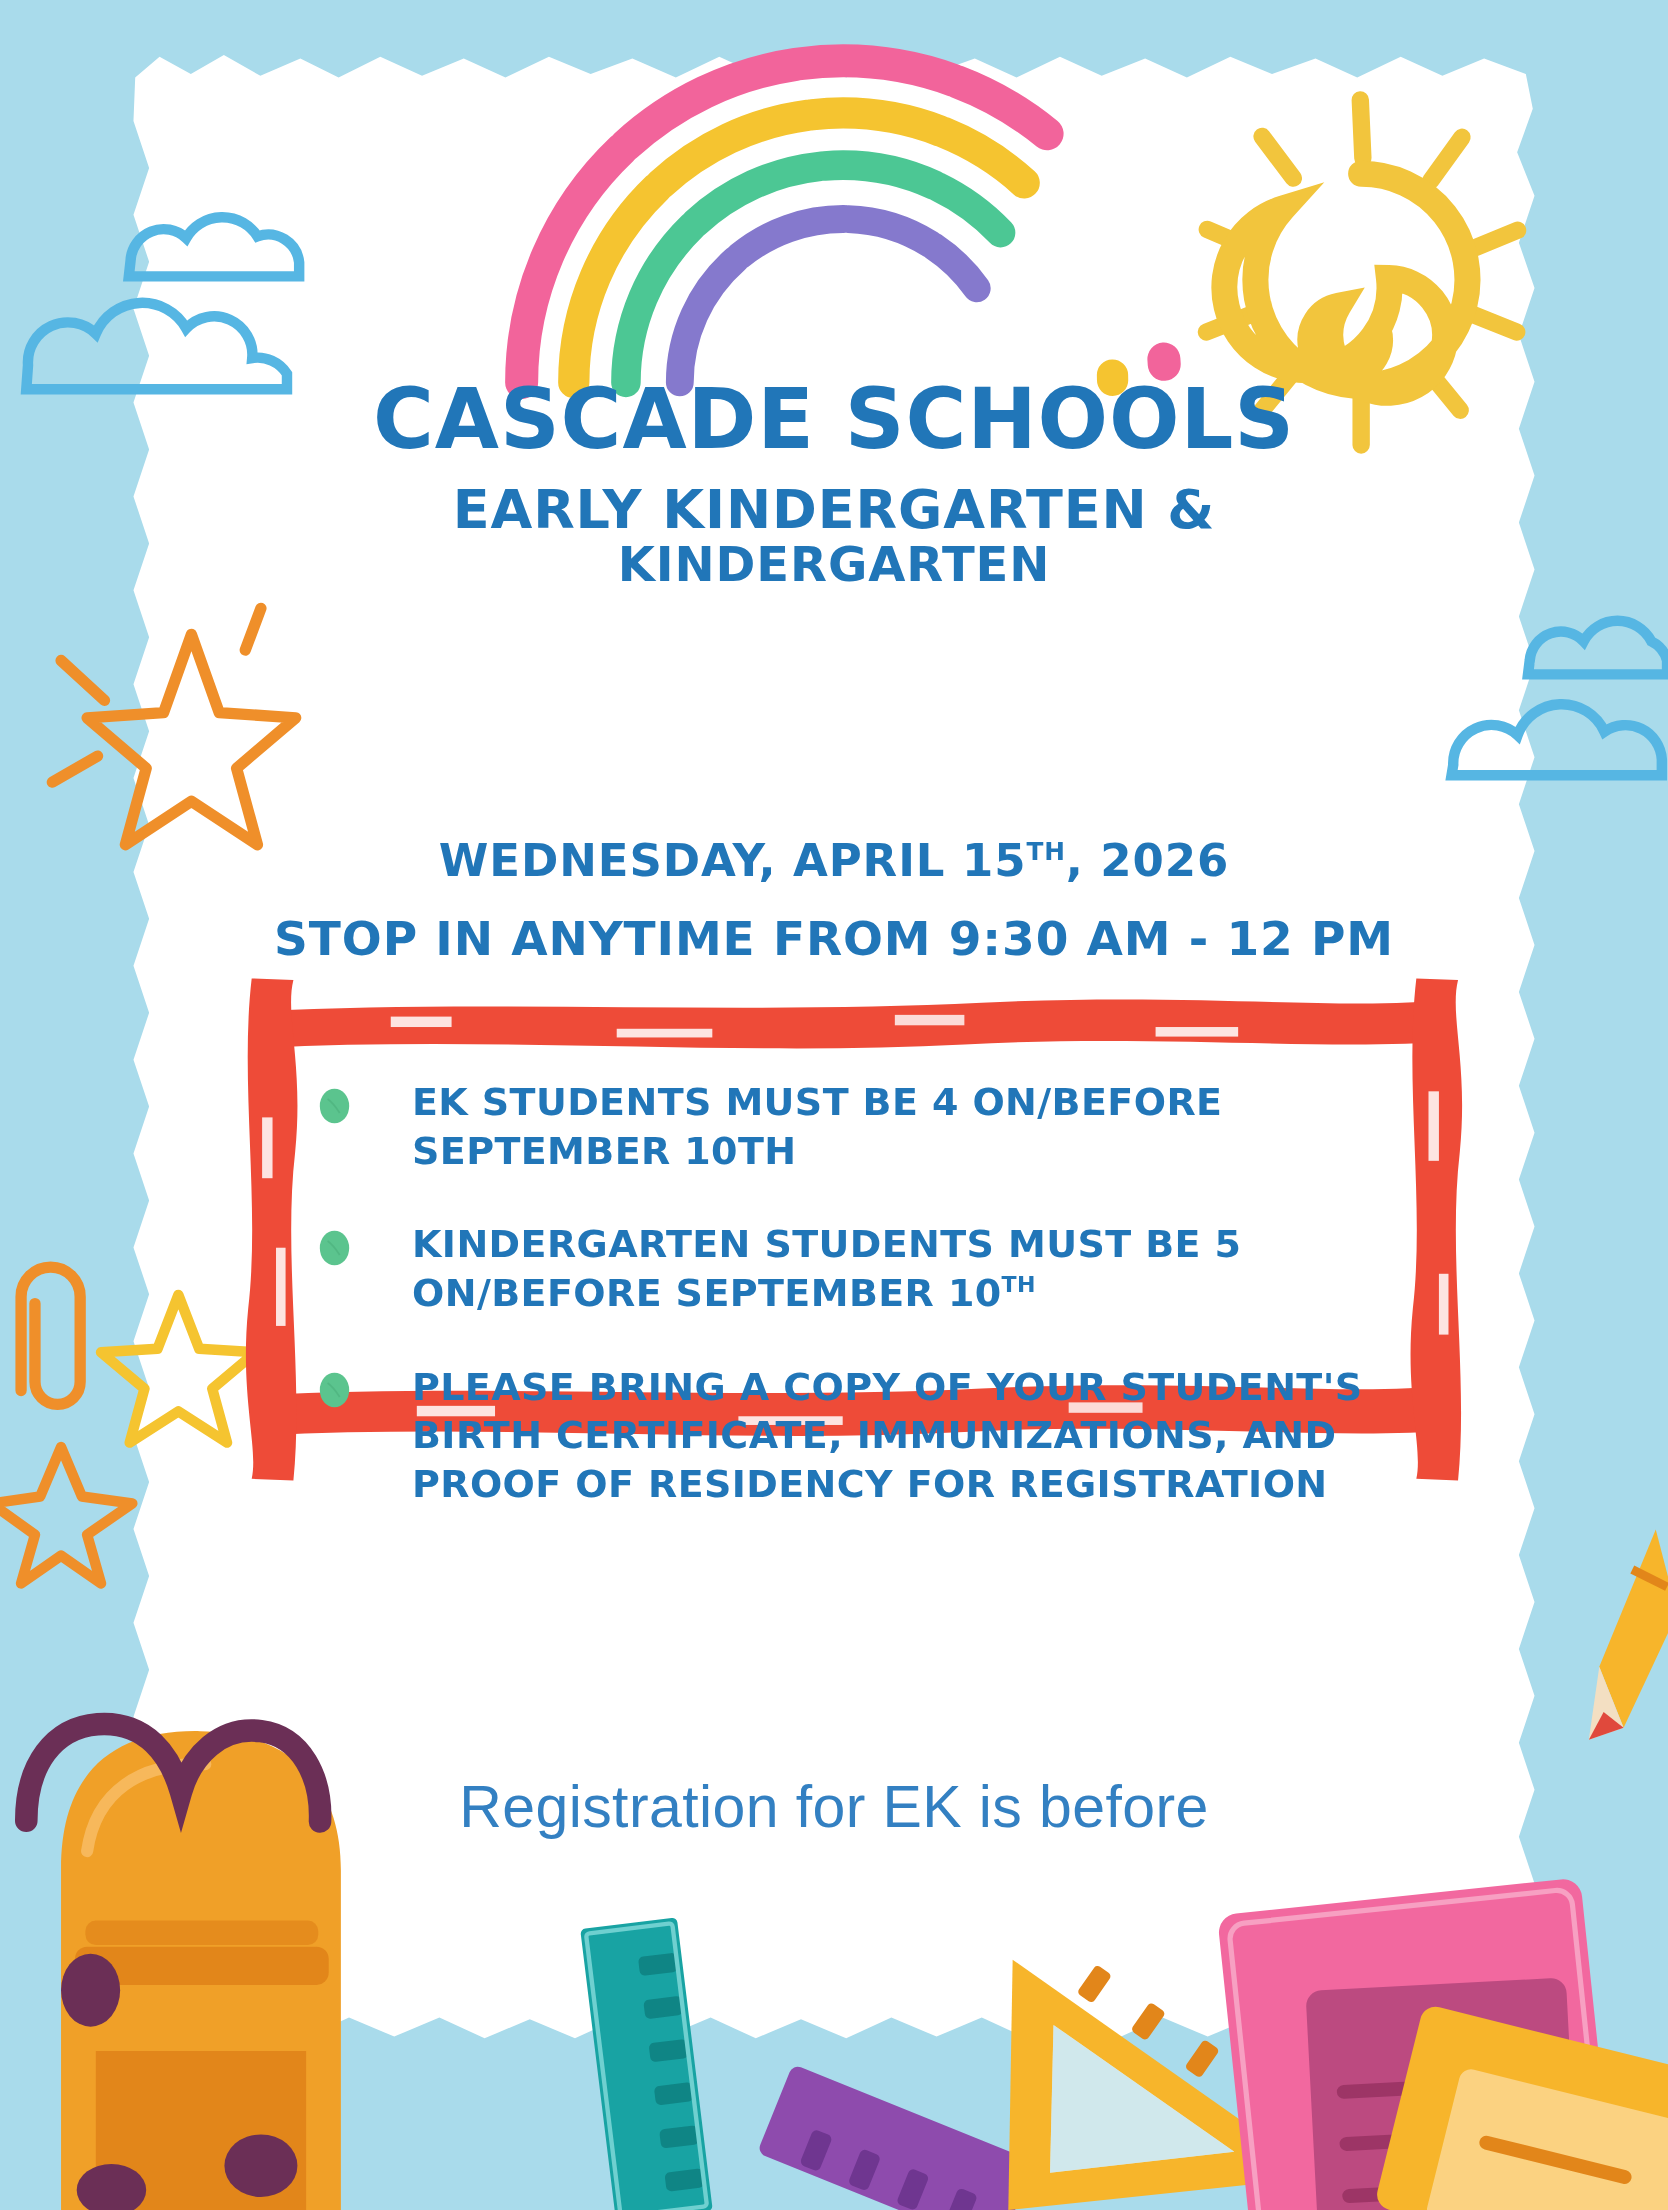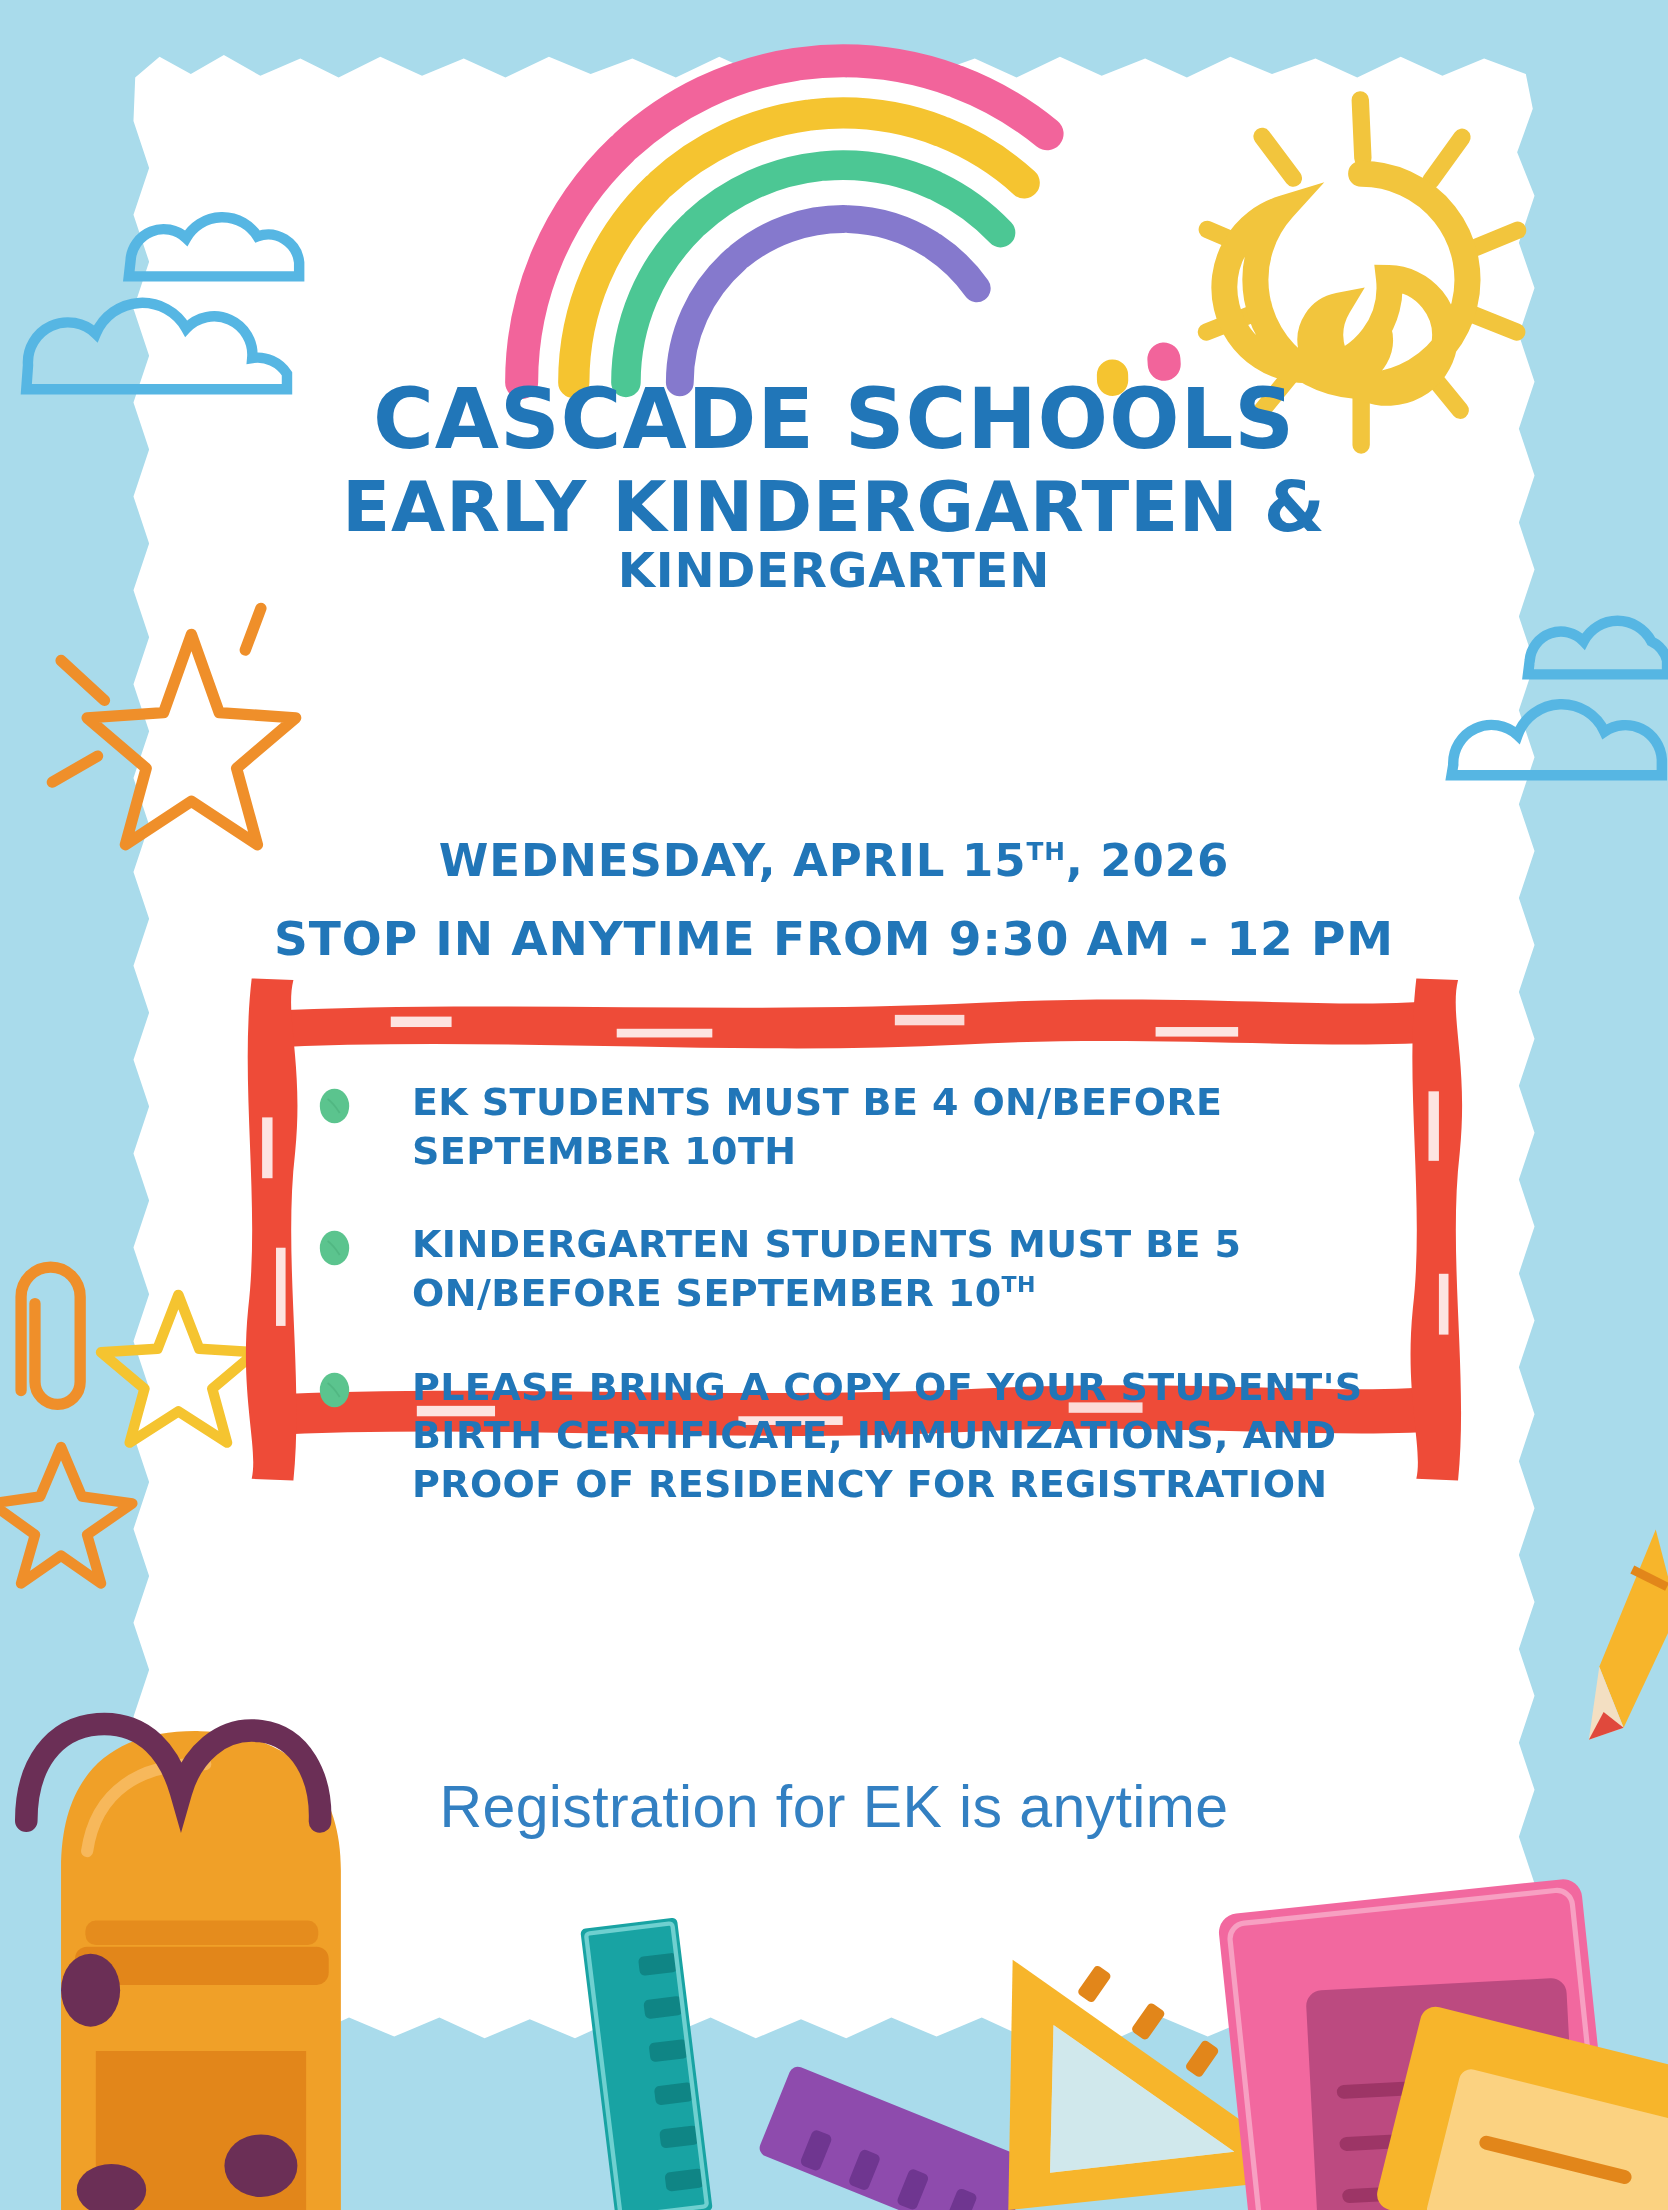--- a/index.html
+++ b/index.html
@@ -63,24 +63,24 @@
     font-family: "DejaVu Sans", sans-serif;
     font-weight: 700;
     letter-spacing: 0.9px;
   }
   .hl-1 {
     font-size: 83px;
     line-height: 1.0;
     text-transform: uppercase;
   }
   .hl-2 {
-    font-size: 70px;
+    font-size: 54px;
     line-height: 1.05;
     text-transform: uppercase;
-    margin-top: 10px;
+    margin-top: 21px;
   }
   .hl-3 {
     font-size: 48px;
     line-height: 1.05;
     text-transform: uppercase;
   }
 
   
   .subtitle-row {
     position: absolute;
@@ -448,17 +448,17 @@
       <div class="bullet">
         <svg class="dot" viewBox="0 0 40 44">
           <ellipse cx="20" cy="22" rx="17" ry="20" fill="#5bc48e"></ellipse>
           <path d="M 12 14 C 18 18, 22 24, 26 30" stroke="#4fb47f" stroke-width="2" fill="none" opacity="0.8"></path>
         </svg>
         <div class="bullet-text">Please bring a copy of your student's birth certificate, immunizations, and proof of residency for registration</div>
       </div>
 
     </div>
 
-    <div class="footer-note">Registration for EK is anytime</div>
+    <div class="footer-note">Registration for EK is before</div>
 
   </div>
 </div>
 
 
 </body></html>

